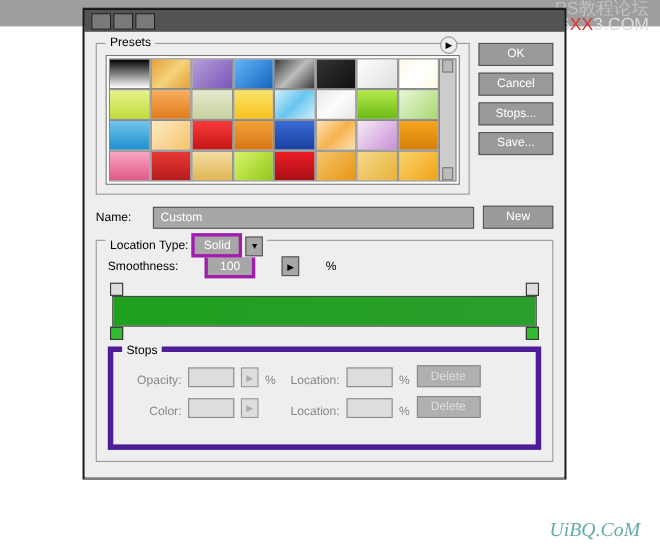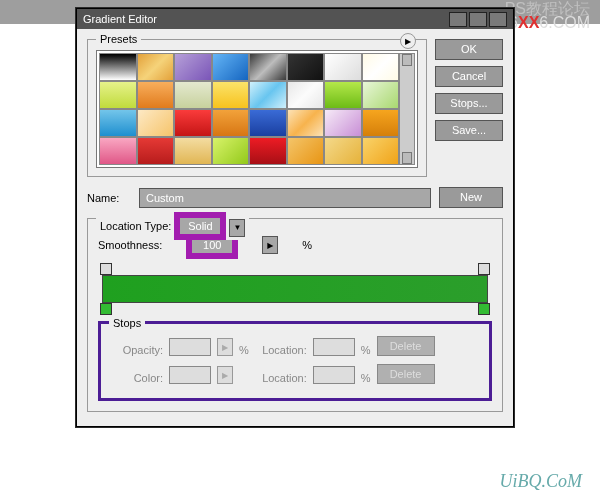--- a/index.html
+++ b/index.html
@@ -1,19 +1,19 @@
 <!DOCTYPE html>
 <html><head>
 <meta charset="utf-8">
 <style>
 body{margin:0;background:#fff;font-family:Tahoma,sans-serif;font-size:11px;color:#000;width:600px;height:500px;position:relative}
 .topbar{height:24px;background:#9e9e9e}
 .watermark-top{position:absolute;top:2px;right:10px;color:#ddd;font-size:16px;text-align:right;line-height:14px}
 .watermark-top .cn{color:#c0c0c0}
-.watermark-top .x{color:#e03030;font-weight:bold}
+.watermark-top .x{color:#e03030;font-weight:normal}
 .watermark-bot{position:absolute;bottom:8px;right:18px;color:#6aa;font-size:18px;font-style:italic;font-family:Georgia,serif}
 .dialog{position:absolute;top:8px;left:76px;width:436px;border:1px solid #000;box-shadow:0 0 0 1px #2a2a2a}
 .titlebar{background:#535353;color:#fff;height:20px;line-height:20px;padding:0 6px;display:flex;justify-content:space-between;align-items:center}
 .titlebar-btns{display:flex;gap:2px}
 .tbtn{width:16px;height:13px;border:1px solid #222;background:#7a7a7a;display:inline-block}
 .body{background:#eee;padding:10px 10px 14px;display:flex;flex-direction:column;gap:10px}
 .row-top{display:flex;gap:8px}
 .presets-box{border:1px solid #999;padding:10px 8px 8px;position:relative;flex:1}
 .box-label{position:absolute;top:-7px;left:8px;background:#eee;padding:0 4px;font-size:11px}
 .play{position:absolute;top:-7px;right:10px;background:#eee;width:14px;height:14px;border:1px solid #999;border-radius:50%;display:flex;align-items:center;justify-content:center;font-size:8px}
@@ -23,48 +23,47 @@
 .scroll{width:14px;background:#ccc;border:1px solid #888;position:relative}
 .scroll::before,.scroll::after{content:"";position:absolute;left:2px;right:2px;height:10px;background:#bbb;border:1px solid #777}
 .scroll::before{top:0}.scroll::after{bottom:0}
 .btns{display:flex;flex-direction:column;gap:6px;width:68px}
 .btn{height:19px;background:#9a9a9a;border:1px solid #555;color:#fff;text-align:center;line-height:19px;font-size:11px;cursor:pointer}
 .row-name{display:flex;align-items:center;gap:8px}
 .lbl{min-width:44px}
 .textin{flex:1;height:18px;background:#a7a7a7;border:1px solid #555;color:#fff;padding:0 6px;line-height:18px}
 .gtype-box{border:1px solid #999;padding:12px 10px 10px;position:relative}
 .inline{display:flex;align-items:center;gap:24px;margin-bottom:8px}
-.numin{width:40px;height:16px;background:#a7a7a7;border:6px solid #a21caf;color:#fff;text-align:center;line-height:16px}
+.numin{width:40px;height:16px;background:#a7a7a7;border:3px solid #a21caf;color:#fff;text-align:center;line-height:16px}
 .arrow{width:14px;height:16px;background:#a7a7a7;border:1px solid #555;display:flex;align-items:center;justify-content:center;font-size:8px;cursor:pointer}
 .bar-wrap{position:relative;margin:16px 4px 18px}
 .bar{height:26px;background:linear-gradient(to right,#1fa01f,#2b9e2b);border:1px solid #444}
 .ostop{position:absolute;top:-12px;width:10px;height:10px;background:#ddd;border:1px solid #333}
 .cstop{position:absolute;bottom:-12px;width:10px;height:10px;background:#3b3;border:1px solid #333}
 .ostop.l,.cstop.l{left:-2px}.ostop.r,.cstop.r{right:-2px}
-.stops-box{border:3px solid #4c1d95;padding:12px 10px 6px;position:relative}
+.stops-box{border:5px solid #4c1d95;padding:12px 10px 16px;position:relative}
 .stops-row{display:flex;align-items:flex-end;gap:6px;margin-bottom:8px}
 .stops-row .lbl2{width:52px;text-align:right;color:#888}
 .stops-row .numin2{width:40px;height:16px;background:#ddd;border:1px solid #888}
 .btn-dis{height:18px;width:56px;background:#b0b0b0;border:1px solid #888;color:#ddd;text-align:center;line-height:18px}
 .pct{color:#888}
 .swcolor{height:16px;width:40px;background:#ddd;border:1px solid #888}
 </style>
 </head>
 <body>
 
 <div class="topbar"></div>
 <div class="watermark-top">
   <span class="cn">PS教程论坛</span><br>
-  <span>BBS.16</span><span class="x">XX</span><span>6.COM</span>
+  <span>BBS.16</span><span class="x">XX</span><span>3.COM</span>
 </div>
 <div class="watermark-bot">UiBQ.CoM</div>
 
 <div class="dialog">
   <div class="titlebar">
-    <span>Gradient Editor</span>
     <div class="titlebar-btns">
       <span class="tbtn"></span>
       <span class="tbtn"></span>
       <span class="tbtn"></span>
     </div>
   </div>
   <div class="body">
     <div class="row-top">
       <div class="presets-box">
         <span class="box-label">Presets</span>

